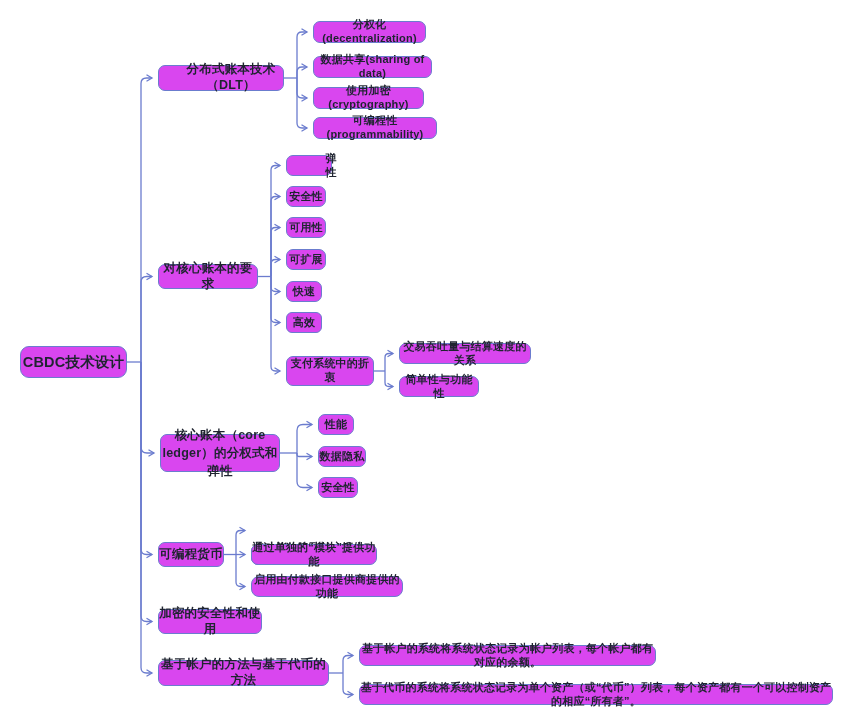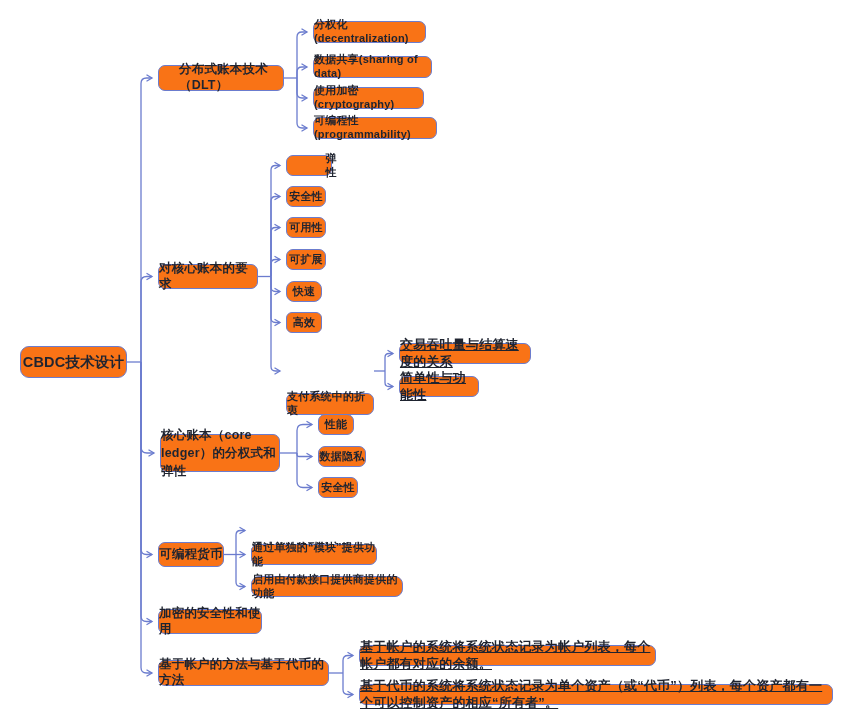--- a/index.html
+++ b/index.html
@@ -19,40 +19,41 @@
     position: absolute;
     left: 0;
     top: 0;
     width: 843px;
     height: 719px;
     pointer-events: none;
   }
   .node {
     position: absolute;
     box-sizing: border-box;
-    background: #f97316;
+    background: #d946ef;
     border: 1.3px solid #6b7cce;
     border-radius: 7px;
     color: #1f2430;
     font-weight: bold;
     display: flex;
     align-items: center;
     justify-content: center;
+    text-align: center;
     line-height: 1.25;
     white-space: pre-line;
     letter-spacing: 0.2px;
   }
   .node.root {
     font-size: 14.5px;
     border-radius: 9px;
     border-width: 1.5px;
   }
   .node.lvl1 { font-size: 12.5px; }
   .node.lvl2 { font-size: 11px; }
-  .node.lvl3 { font-size: 13px; text-decoration: underline; }
+  .node.lvl3 { font-size: 11px; }
   .node.two-line { line-height: 1.45; }
 </style>
 </head>
 <body>
 
 <div id="canvas">
   <svg id="edges" xmlns="http://www.w3.org/2000/svg">
       <path d="M127,362 H141" fill="none" stroke="#6b7cce" stroke-width="1.3"></path>
       <path d="M141,362 V83.5 Q141,78 146.5,78 H152" fill="none" stroke="#6b7cce" stroke-width="1.3"></path>
       <path d="M146.5,74.8 L152,78 L146.5,81.2" fill="none" stroke="#6b7cce" stroke-width="1.3" stroke-linejoin="miter"></path>
@@ -120,23 +121,23 @@
       <div class="node lvl1" style="left: 158px; top: 65px; width: 126px; height: 26px; padding-left: 20px;">分布式账本技术（DLT）</div>
       <div class="node lvl2" style="left: 313px; top: 21px; width: 113px; height: 22px;">分权化(decentralization)</div>
       <div class="node lvl2" style="left: 313px; top: 56px; width: 119px; height: 22px;">数据共享(sharing of data)</div>
       <div class="node lvl2" style="left: 313px; top: 87px; width: 111px; height: 22px;">使用加密(cryptography)</div>
       <div class="node lvl2" style="left: 313px; top: 117px; width: 124px; height: 22px;">可编程性(programmability)</div>
       <div class="node lvl1" style="left: 158px; top: 264px; width: 100px; height: 25px;">对核心账本的要求</div>
       <div class="node lvl2" style="left: 286px; top: 155px; width: 36px; height: 21px; padding-left: 44px;">弹性</div>
       <div class="node lvl2" style="left: 286px; top: 186px; width: 40px; height: 21px;">安全性</div>
       <div class="node lvl2" style="left: 286px; top: 217px; width: 40px; height: 21px;">可用性</div>
       <div class="node lvl2" style="left: 286px; top: 249px; width: 40px; height: 21px;">可扩展</div>
-      <div class="node lvl2" style="left: 286px; top: 281px; width: 36px; height: 21px; border-radius: 8px;">快速</div>
+      <div class="node lvl2" style="left: 286px; top: 281px; width: 36px; height: 21px;">快速</div>
       <div class="node lvl2" style="left: 286px; top: 312px; width: 36px; height: 21px; border-radius: 6px;">高效</div>
-      <div class="node lvl2" style="left: 286px; top: 356px; width: 88px; height: 22px; margin-top: 37px;">支付系统中的折衷</div>
+      <div class="node lvl2" style="left: 286px; top: 356px; width: 88px; height: 30px;">支付系统中的折衷</div>
       <div class="node lvl3" style="left: 399px; top: 343px; width: 132px; height: 21px;">交易吞吐量与结算速度的关系</div>
       <div class="node lvl3" style="left: 399px; top: 376px; width: 80px; height: 21px;">简单性与功能性</div>
       <div class="node lvl1 two-line" style="left: 160px; top: 434px; width: 120px; height: 38px;">核心账本（core
 ledger）的分权式和弹性</div>
       <div class="node lvl2" style="left: 318px; top: 414px; width: 36px; height: 21px;">性能</div>
       <div class="node lvl2" style="left: 318px; top: 446px; width: 48px; height: 21px;">数据隐私</div>
       <div class="node lvl2" style="left: 318px; top: 477px; width: 40px; height: 21px;">安全性</div>
       <div class="node lvl1" style="left: 158px; top: 542px; width: 66px; height: 25px;">可编程货币</div>
       <div class="node lvl2" style="left: 251px; top: 544px; width: 117px; height: 21px; font-family: Liberation Serif, serif;">将功能构建到核心账本中</div>
       <div class="node lvl2" style="left: 251px; top: 544px; width: 126px; height: 21px;">通过单独的“模块”提供功能</div>

